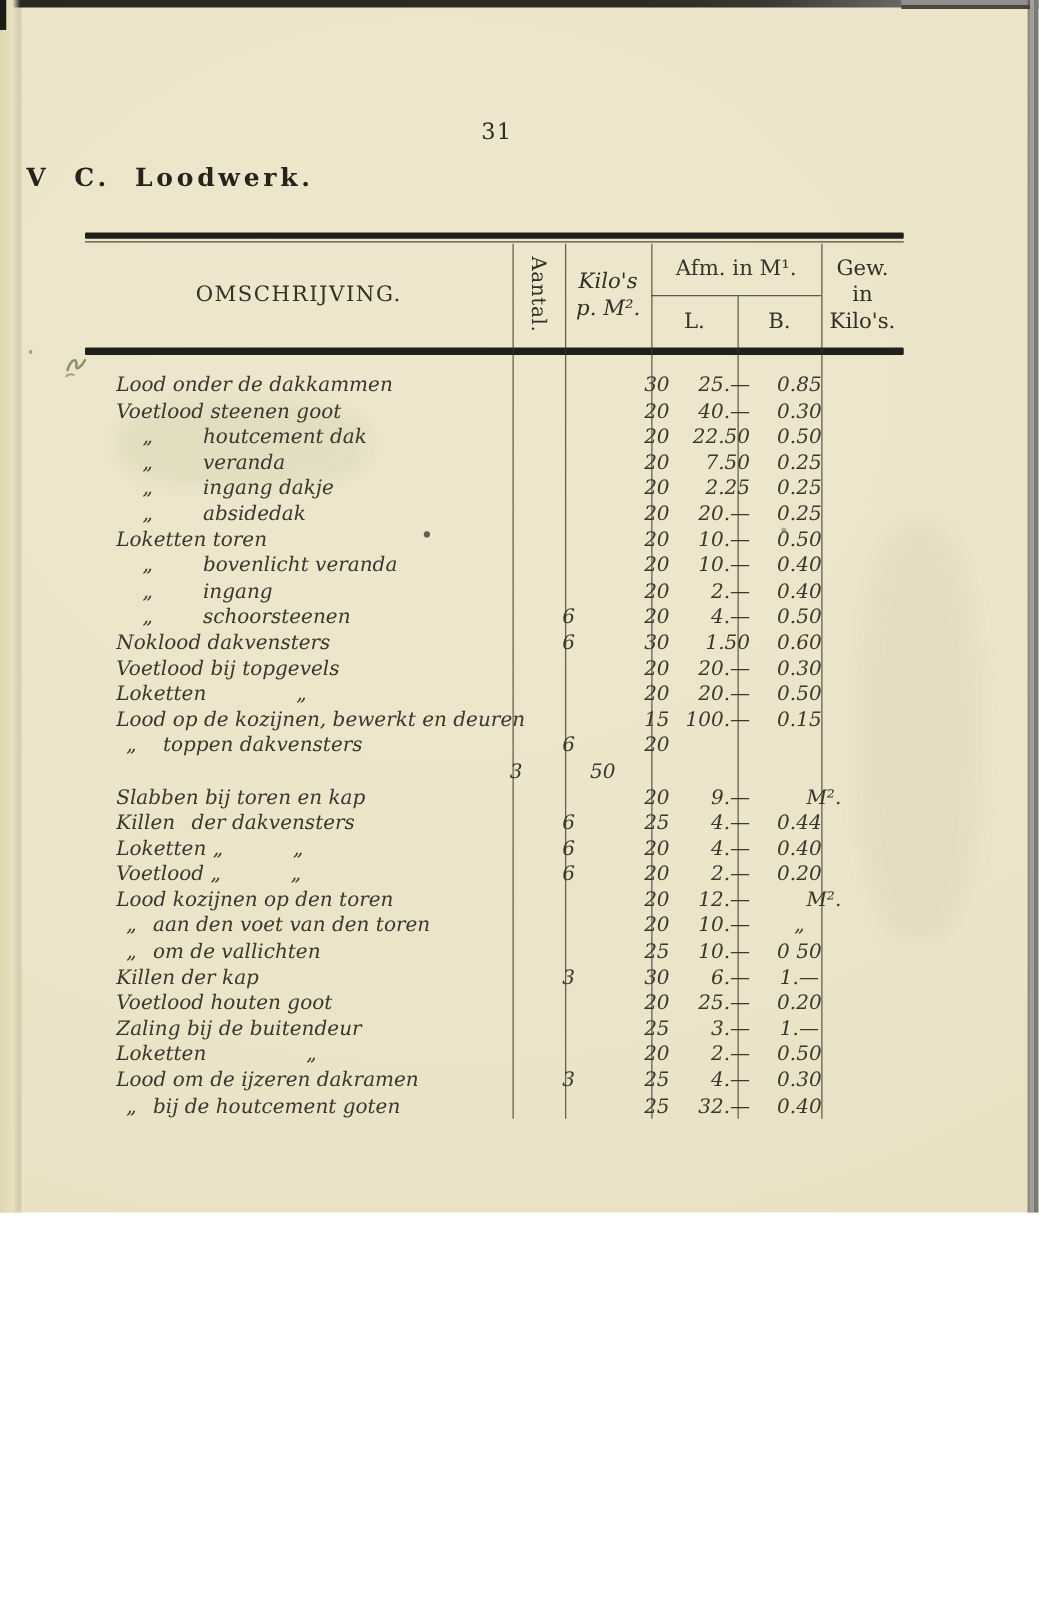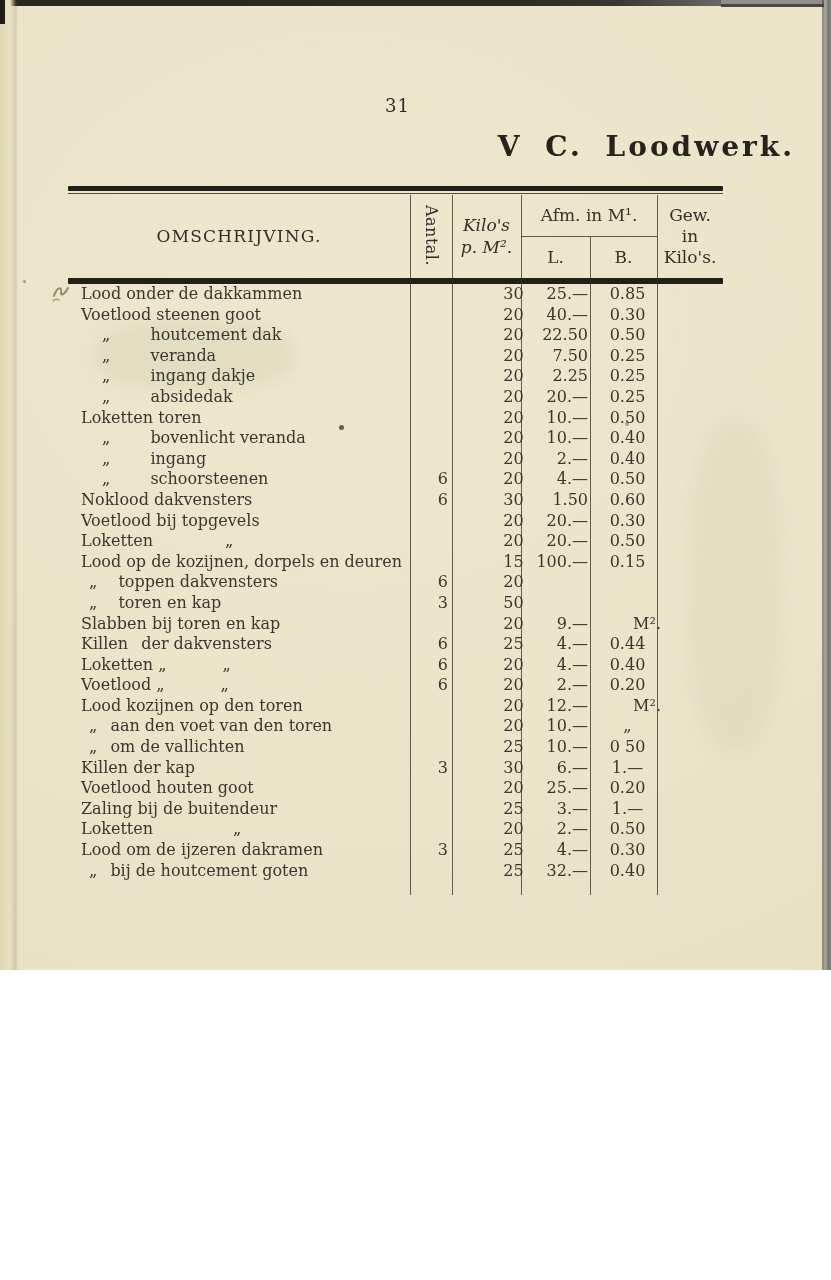--- a/index.html
+++ b/index.html
@@ -31,22 +31,22 @@
   .ghost-a{position:absolute;left:95px;top:320px;width:200px;height:70px;border-radius:40%;
            background:rgba(145,143,100,.10);filter:blur(7px);}
   .ghost-b{position:absolute;left:690px;top:420px;width:90px;height:330px;border-radius:40%;
            background:rgba(150,148,108,.09);filter:blur(9px);}
   .ghost-c{position:absolute;left:560px;top:1060px;width:180px;height:60px;border-radius:40%;
            background:rgba(150,148,108,.07);filter:blur(8px);}
 
   
   .pageno{position:absolute;left:0;top:95px;width:795px;text-align:center;
           font-size:18px;letter-spacing:1px;color:#2f2c25;}
-  .title{position:absolute;left:0;top:130px;width:795px;margin:0;text-align:right;
-         font-size:28px;font-weight:bold;letter-spacing:3px;word-spacing:10px;color:#26231d;}
+  .title{position:absolute;left:0;top:130px;width:795px;margin:0;text-align:left;
+         font-size:20px;font-weight:bold;letter-spacing:3px;word-spacing:10px;color:#26231d;padding-left:21px;}
 
   
   .tbl{position:absolute;left:68px;top:186px;width:655px;height:710px;}
   .rule-top{position:absolute;left:0;top:0;width:655px;height:5px;background:#211f1a;border-radius:1px;}
   .rule-top-thin{position:absolute;left:0;top:7px;width:655px;height:1px;background:rgba(40,37,30,.8);}
   .rule-mid{position:absolute;left:0;top:92px;width:655px;height:6px;background:#211f1a;border-radius:1px;}
 
   
   .vline{position:absolute;width:1px;background:rgba(58,54,45,.78);}
   .v1{left:342px;top:9px;height:700px;}
@@ -64,21 +64,21 @@
   .h-aantal{font-size:16px;writing-mode:vertical-rl;letter-spacing:.5px;}
   .h-kilos{flex-direction:column;font-size:17px;line-height:22px;font-style:italic;}
   .h-afm-group{display:flex;flex-direction:column;justify-content:flex-end;}
   .h-afm{height:42px;display:flex;align-items:center;justify-content:center;font-size:17px;}
   .h-lb{height:42px;display:flex;}
   .h-l{width:69px;display:flex;align-items:center;justify-content:center;font-size:17px;}
   .h-b{width:67px;display:flex;align-items:center;justify-content:center;font-size:17px;}
   .h-gew{flex-direction:column;font-size:17px;line-height:21px;}
 
   
-  .tbody{position:absolute;left:4px;top:98px;width:655px;padding-top:0;}
+  .tbody{position:absolute;left:16px;top:98px;width:655px;padding-top:14px;font-style:italic;}
   .row{display:grid;grid-template-columns:342px 42px 69px 69px 67px 66px;
        height:20.6px;line-height:20.6px;font-size:16px;color:#3a372e;}
   .c-desc{padding-left:9px;white-space:pre;overflow:hidden;}
   .c-aantal{text-align:right;padding-right:8px;}
   .c-kilos{text-align:center;margin-left:46px;}
   .c-l{text-align:right;padding-right:6px;white-space:pre;}
   .c-b{text-align:center;white-space:pre;}
   .c-b.left{text-align:right;padding-left:6px;}
   .c-gew{}
 
@@ -238,37 +238,36 @@
         </div>
         <div class="row">
           <div class="c-desc">Loketten     „</div>
           <div class="c-aantal"></div>
           <div class="c-kilos">20</div>
           <div class="c-l">20.—</div>
           <div class="c-b">0.50</div>
           <div class="c-gew"></div>
         </div>
         <div class="row">
-          <div class="c-desc">Lood op de kozijnen, dorpels en deuren</div>
+          <div class="c-desc">Lood op de kozijnen, bewerkt en deuren</div>
           <div class="c-aantal"></div>
           <div class="c-kilos">15</div>
           <div class="c-l">100.—</div>
           <div class="c-b">0.15</div>
           <div class="c-gew"></div>
         </div>
         <div class="row">
           <div class="c-desc"> „  toppen dakvensters</div>
           <div class="c-aantal">6</div>
           <div class="c-kilos">20</div>
           <div class="c-l"></div>
           <div class="c-b"></div>
           <div class="c-gew"></div>
         </div>
         <div class="row">
-          <div class="c-desc"> „  toren en kap</div>
           <div class="c-aantal">3</div>
           <div class="c-kilos">50</div>
           <div class="c-l"></div>
           <div class="c-b"></div>
           <div class="c-gew"></div>
         </div>
         <div class="row">
           <div class="c-desc">Slabben bij toren en kap</div>
           <div class="c-aantal"></div>
           <div class="c-kilos">20</div>

